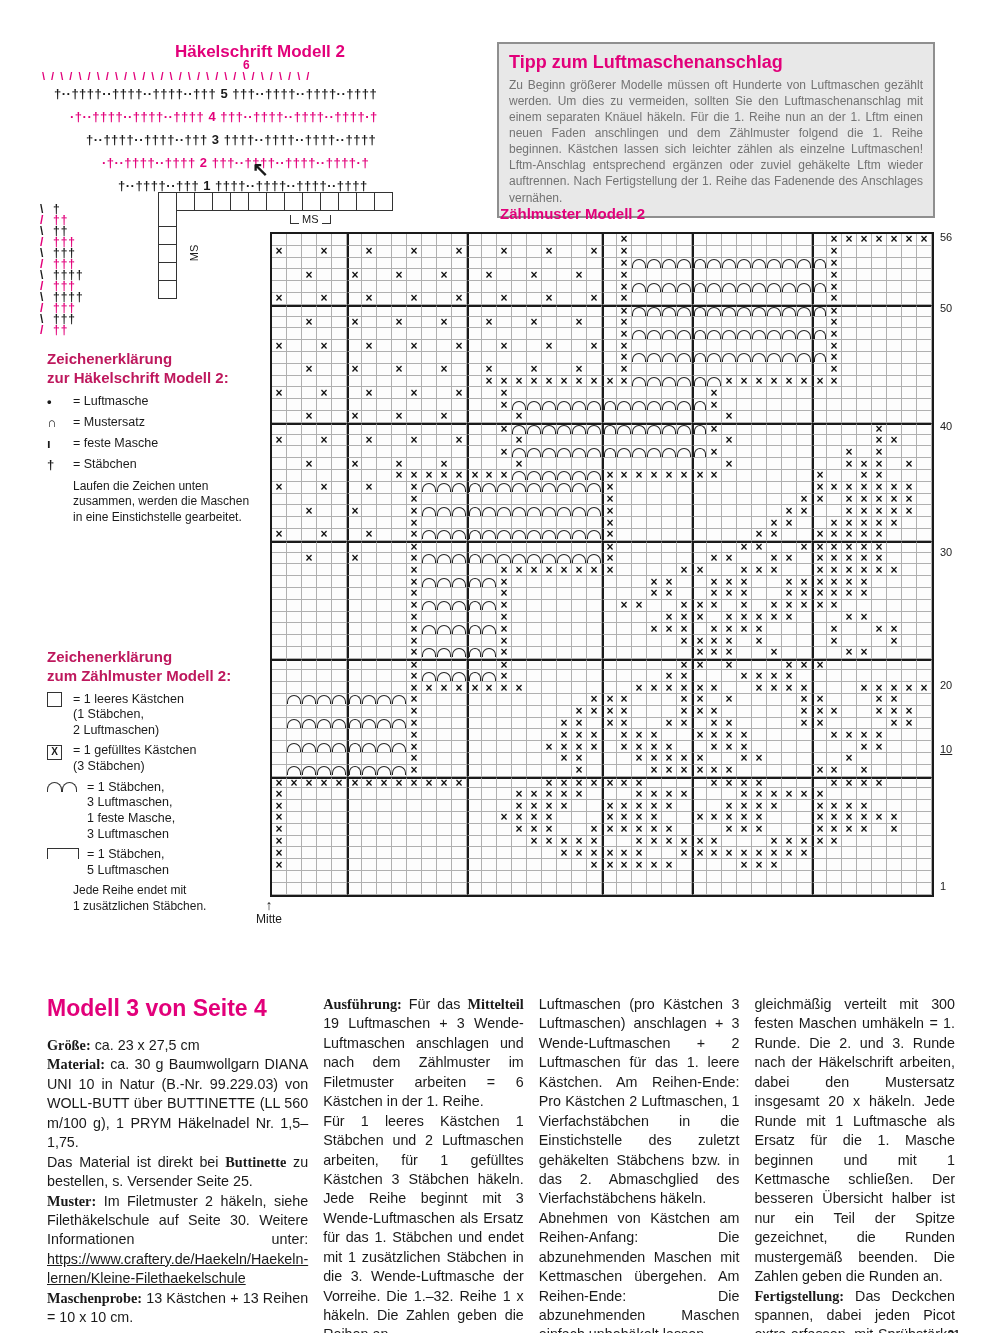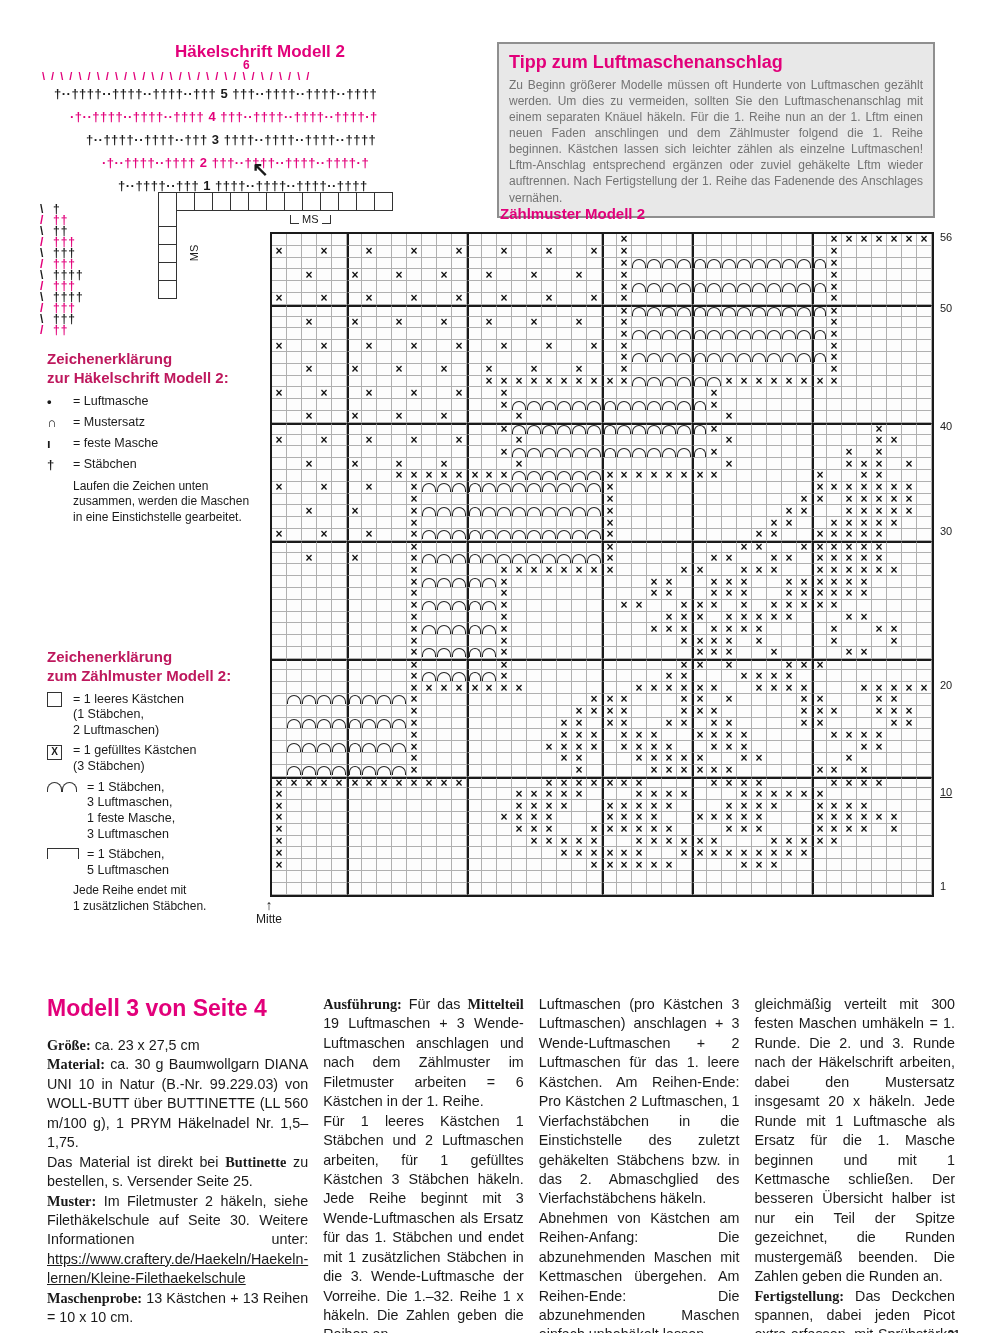--- a/index.html
+++ b/index.html
@@ -3045,23 +3045,23 @@
       <div class="zc"></div>
       <div class="zc"></div>
       <div class="zc"></div>
       <div class="zc"></div>
       <div class="zc"></div>
     </div>
   <div id="zm-labels">
       <span class="rowlab" style="top: -1px;">56</span>
       <span class="rowlab" style="top: 69.8px;">50</span>
       <span class="rowlab" style="top: 187.8px;">40</span>
-      <span class="rowlab" style="top: 293px;">30</span>
+      <span class="rowlab" style="top: 314px;">30</span>
       <span class="rowlab" style="top: 447px;">20</span>
-      <span class="rowlab" style="top: 554px; text-decoration: underline;">10</span>
+      <span class="rowlab" style="top: 511px; text-decoration: underline;">10</span>
       <span class="rowlab" style="top: 648px;">1</span>
     </div>
 </div>
 <div class="abs" id="mitte">
   <div class="arr">↑</div>
   <div>Mitte</div>
 </div>
 
 <div class="abs legend" id="legend1">
   <div class="leg-head">Zeichenerklärung

